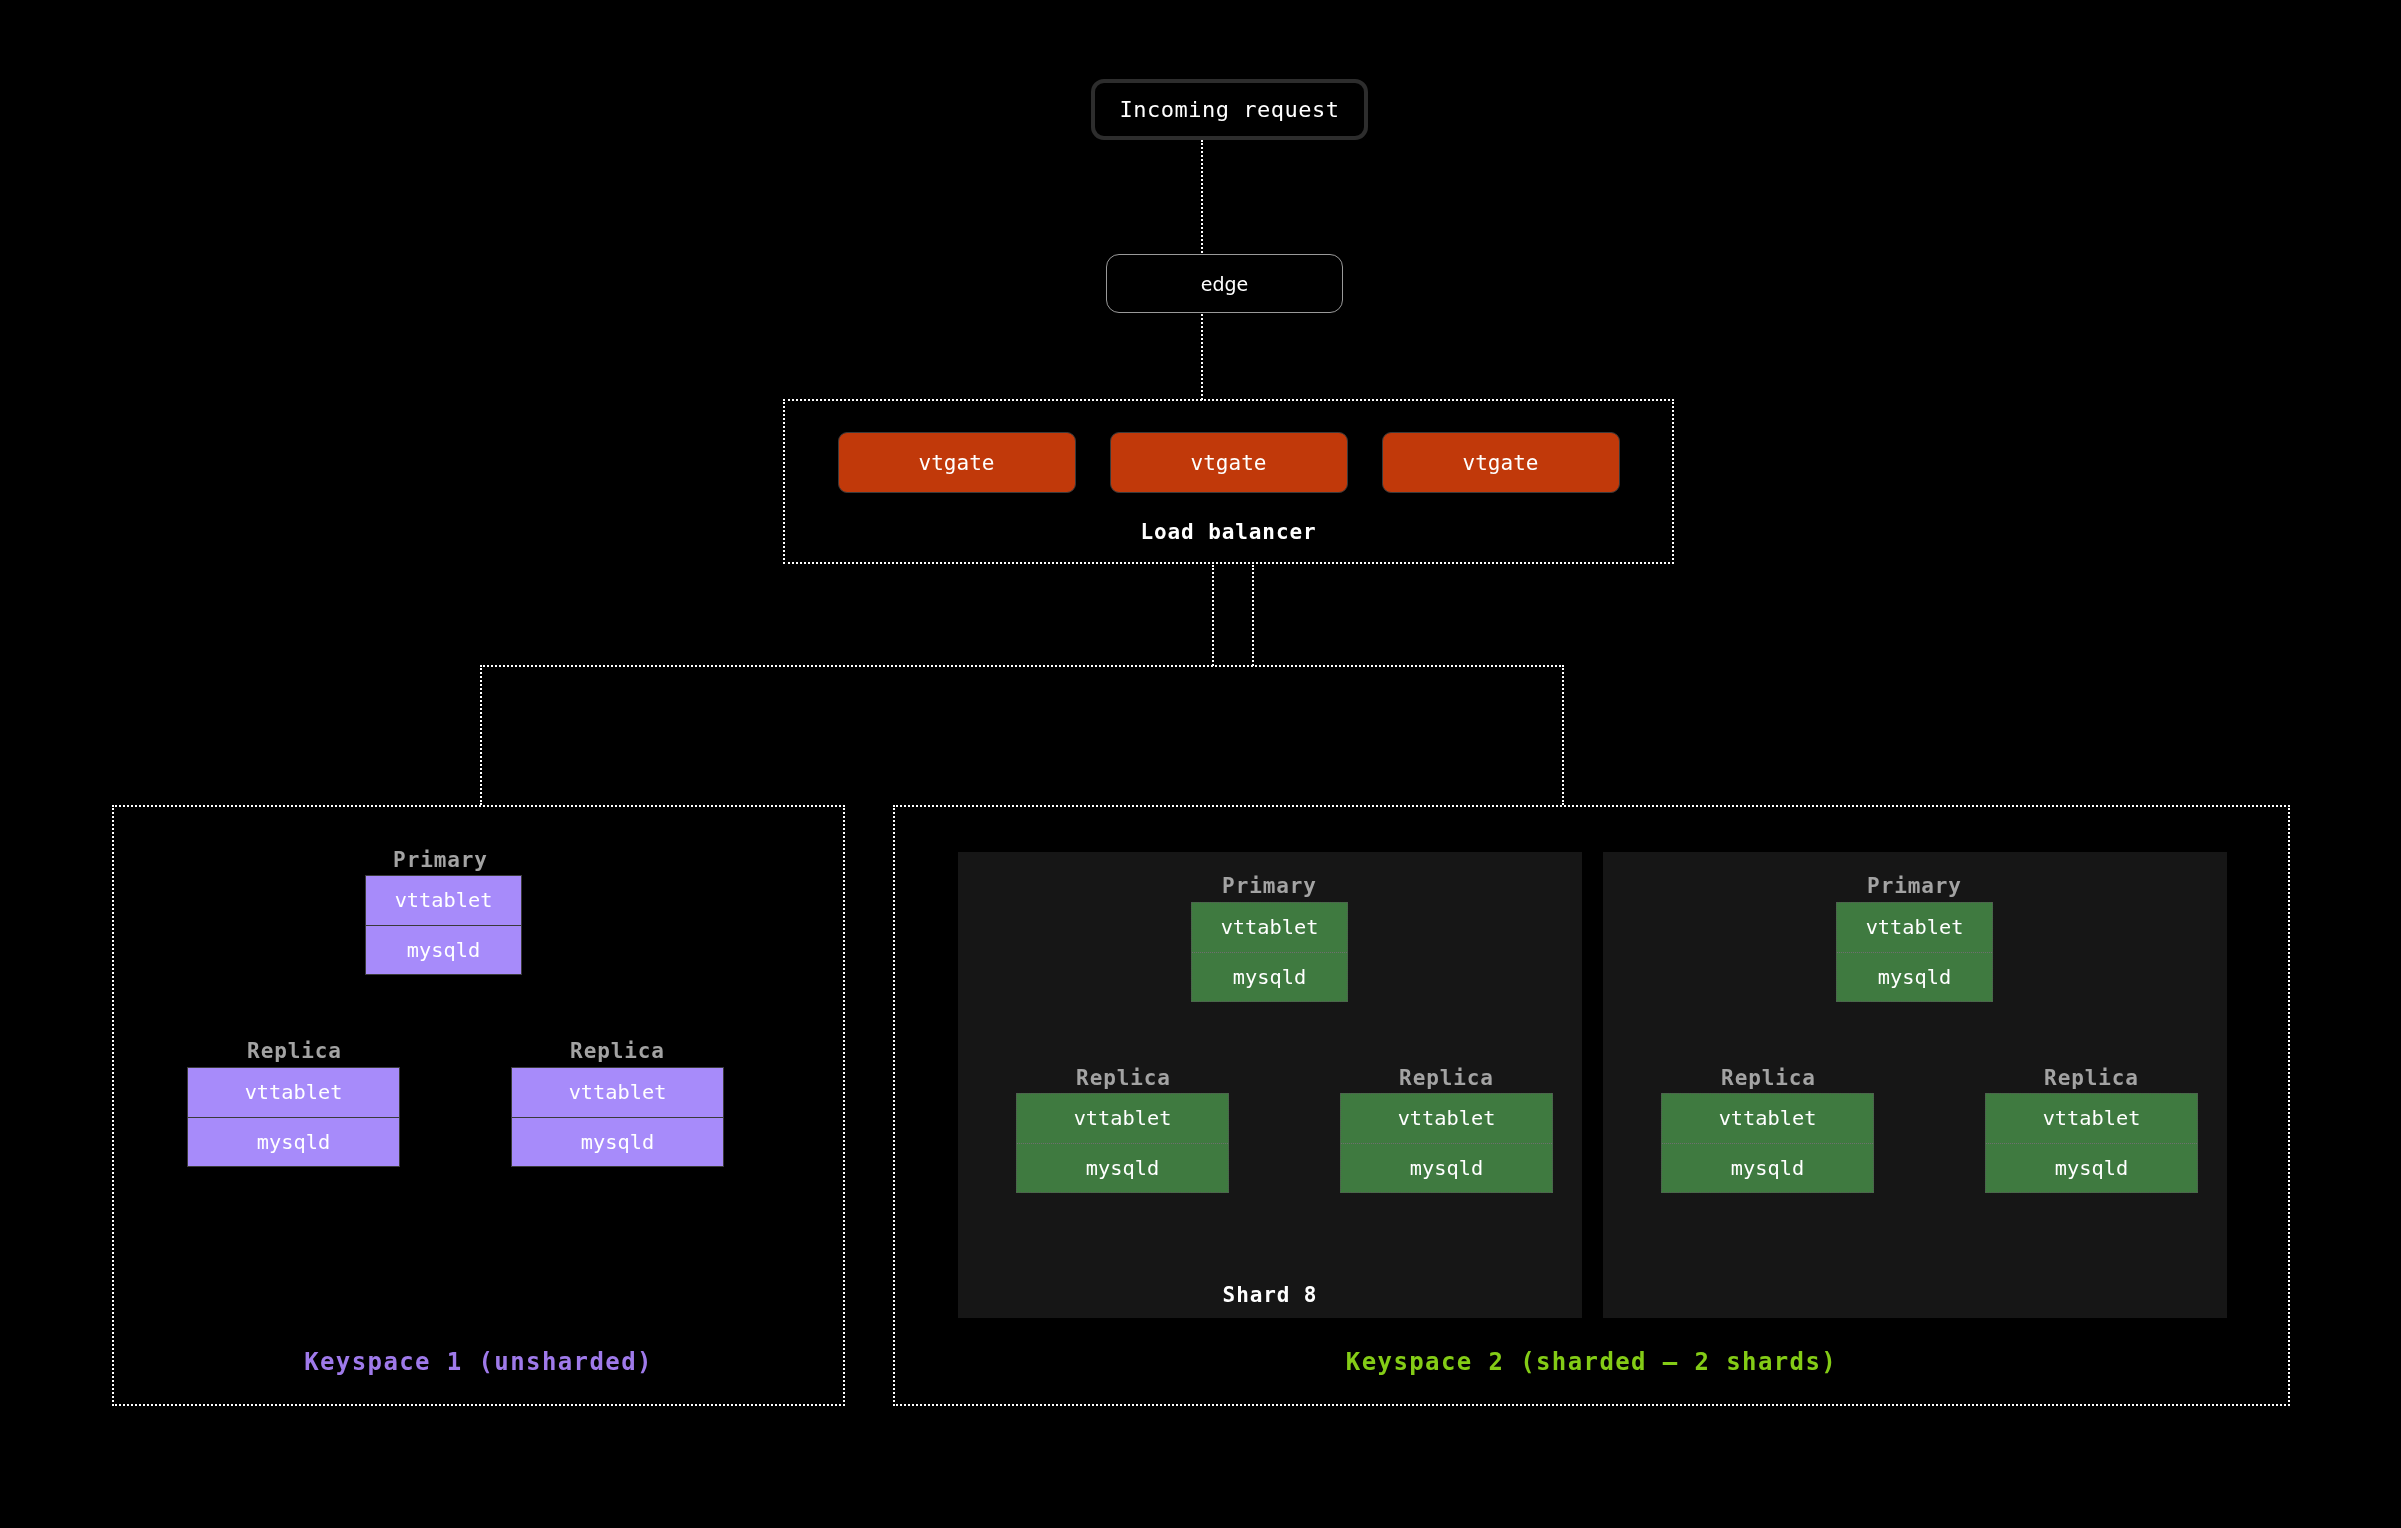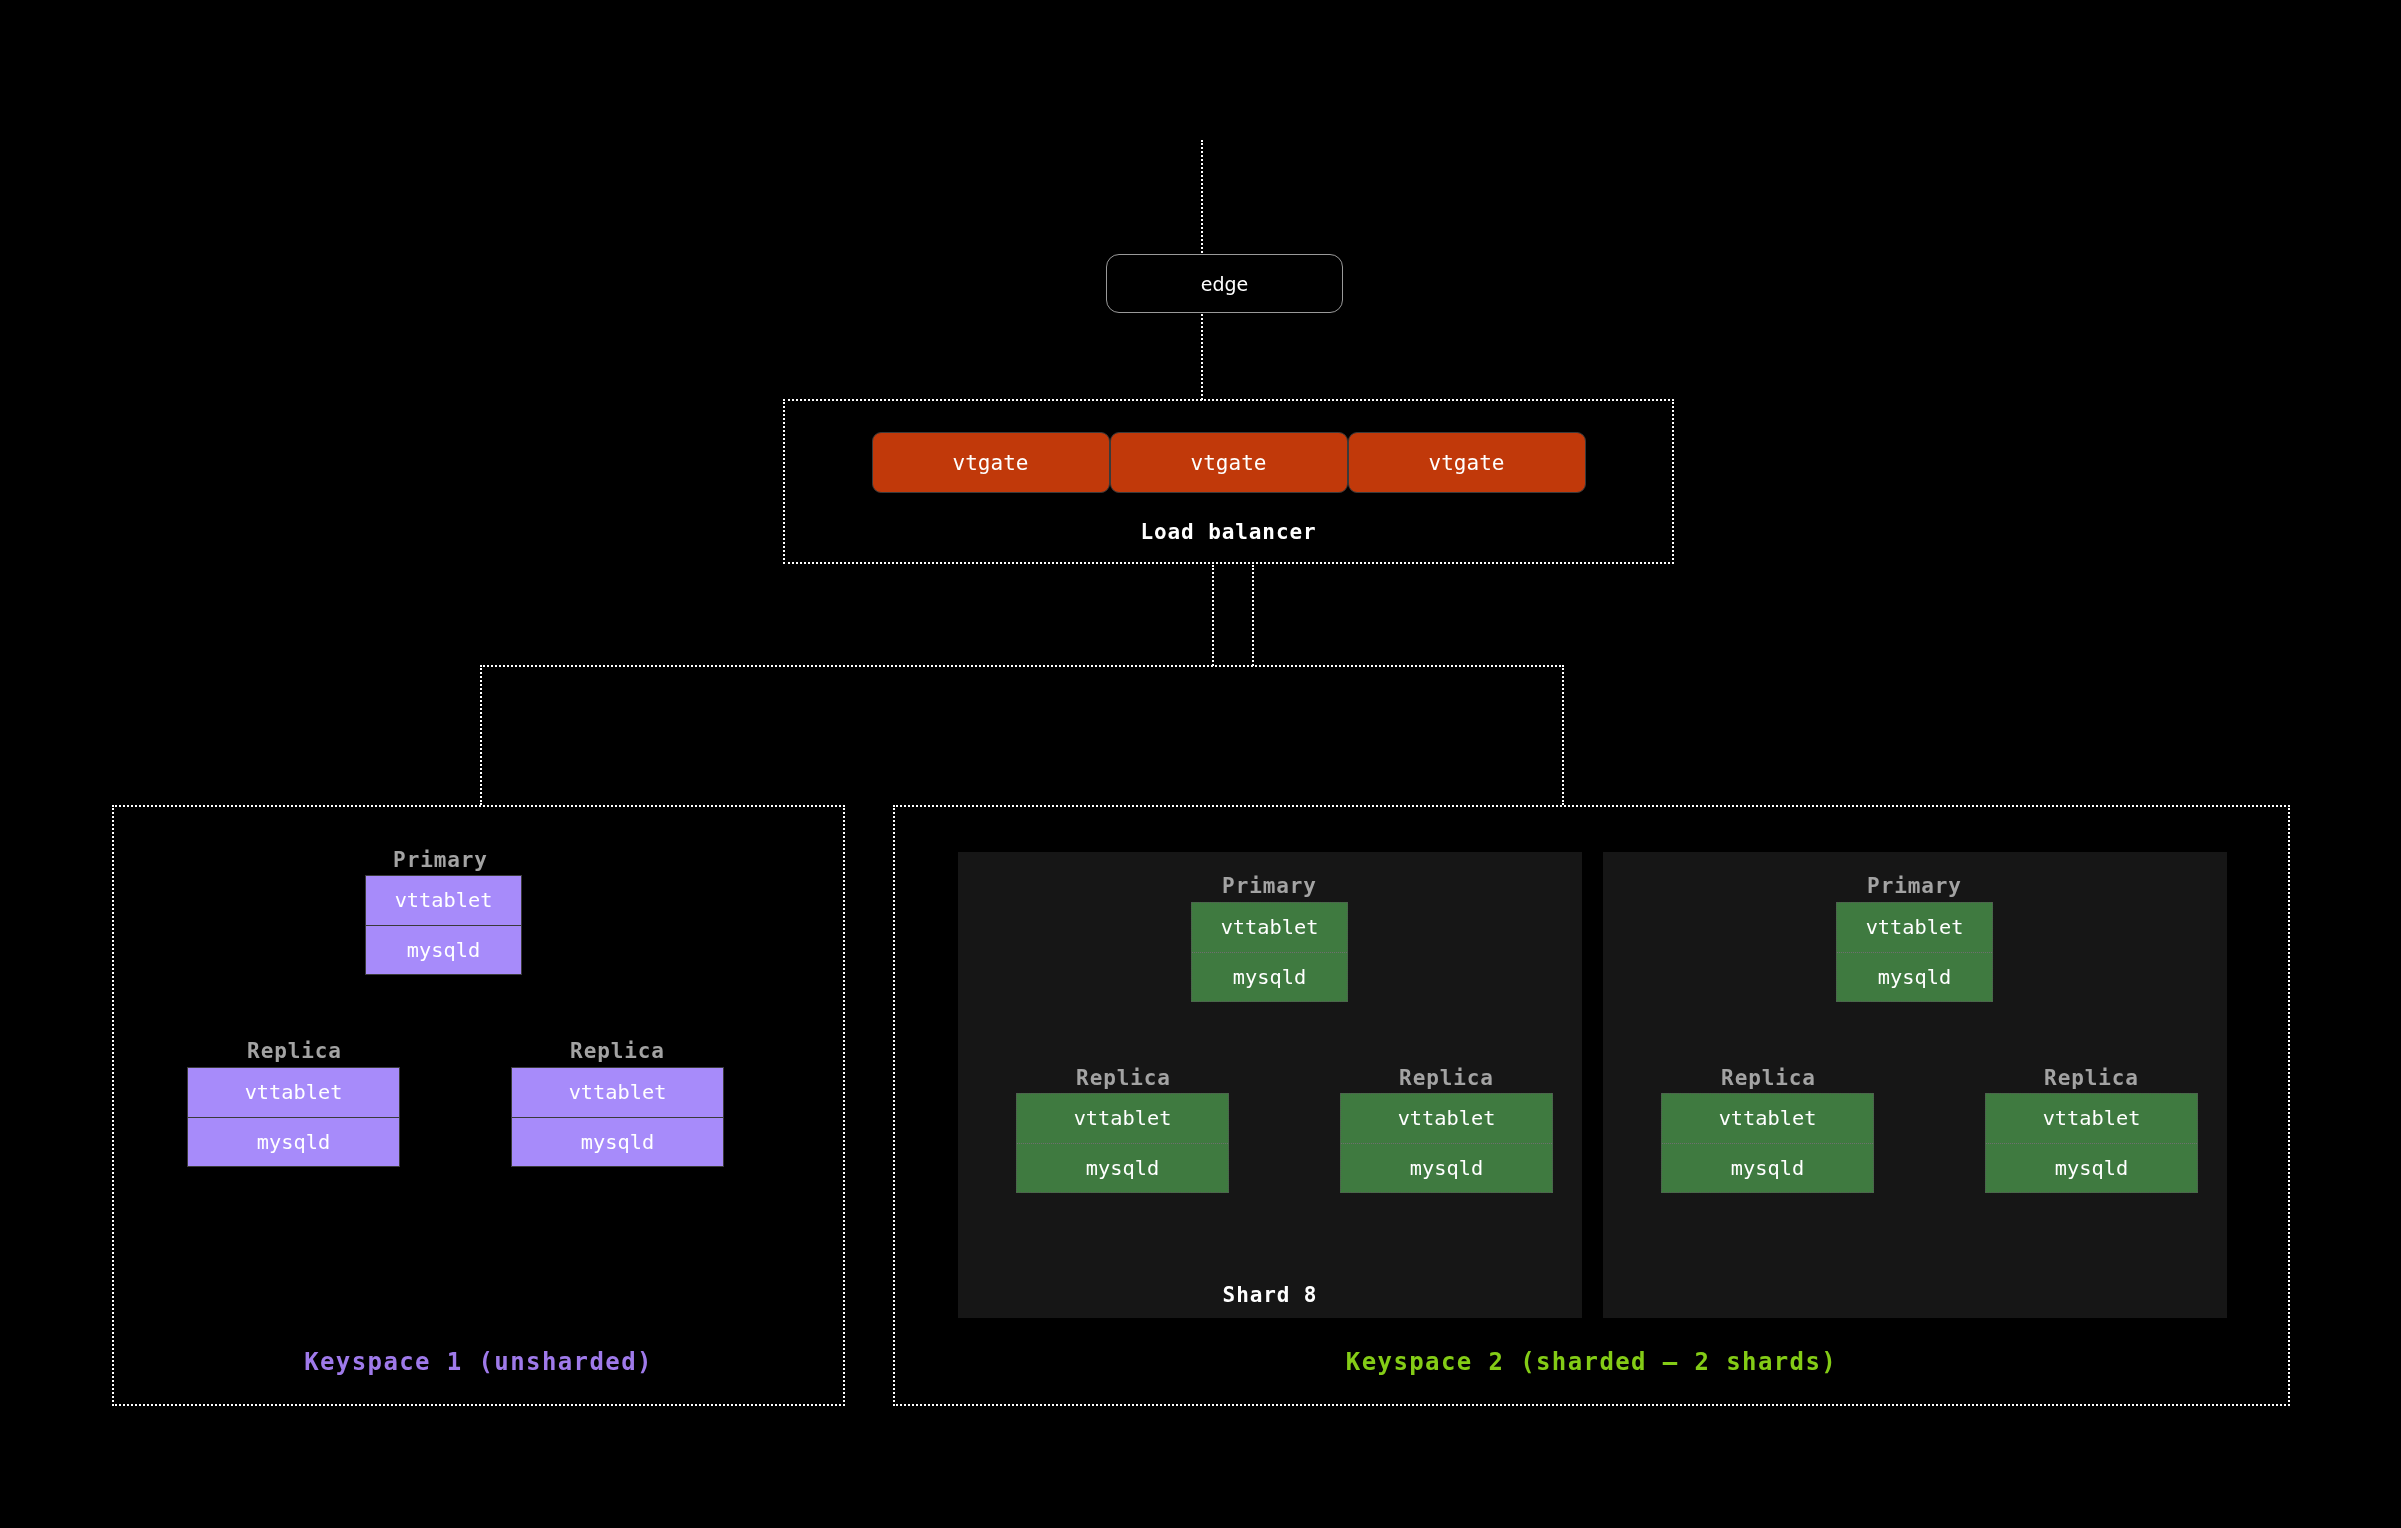--- a/index.html
+++ b/index.html
@@ -44,21 +44,21 @@
   }
 
   
   #load-balancer {
     left: 783px; top: 399px; width: 891px; height: 165px;
     border: 2.8px dotted #ffffff;
     background: transparent;
   }
   #load-balancer .vtgate-row {
     position: absolute; left: 0; right: 0; top: 31px;
-    display: flex; justify-content: center; 
+    display: flex; justify-content: center; gap: 34px;
   }
   .vtgate-box {
     width: 238px; height: 61px;
     background: #c1390a;
     border: 1.8px solid #3a3a3a;
     border-radius: 9.2px;
     display: flex; align-items: center; justify-content: center;
     color: #ffffff;
     font-size: 21px;
   }
@@ -149,20 +149,23 @@
     font-size: 21px;
     font-weight: bold;
     letter-spacing: 0.9px;
   }
 </style>
 </head>
 <body>
 
 <div class="stage">
 
+  <div class="abs" id="incoming-request">
+    <span>Incoming request</span>
+  </div>
 
   <div class="v-dot" style="left:1201px; top:140px; height:113px;"></div>
 
   <div class="abs" id="edge-node">
     <span>edge</span>
   </div>
 
   <div class="v-dot" style="left:1201px; top:314px; height:86px;"></div>
 
   <div class="abs" id="load-balancer">

